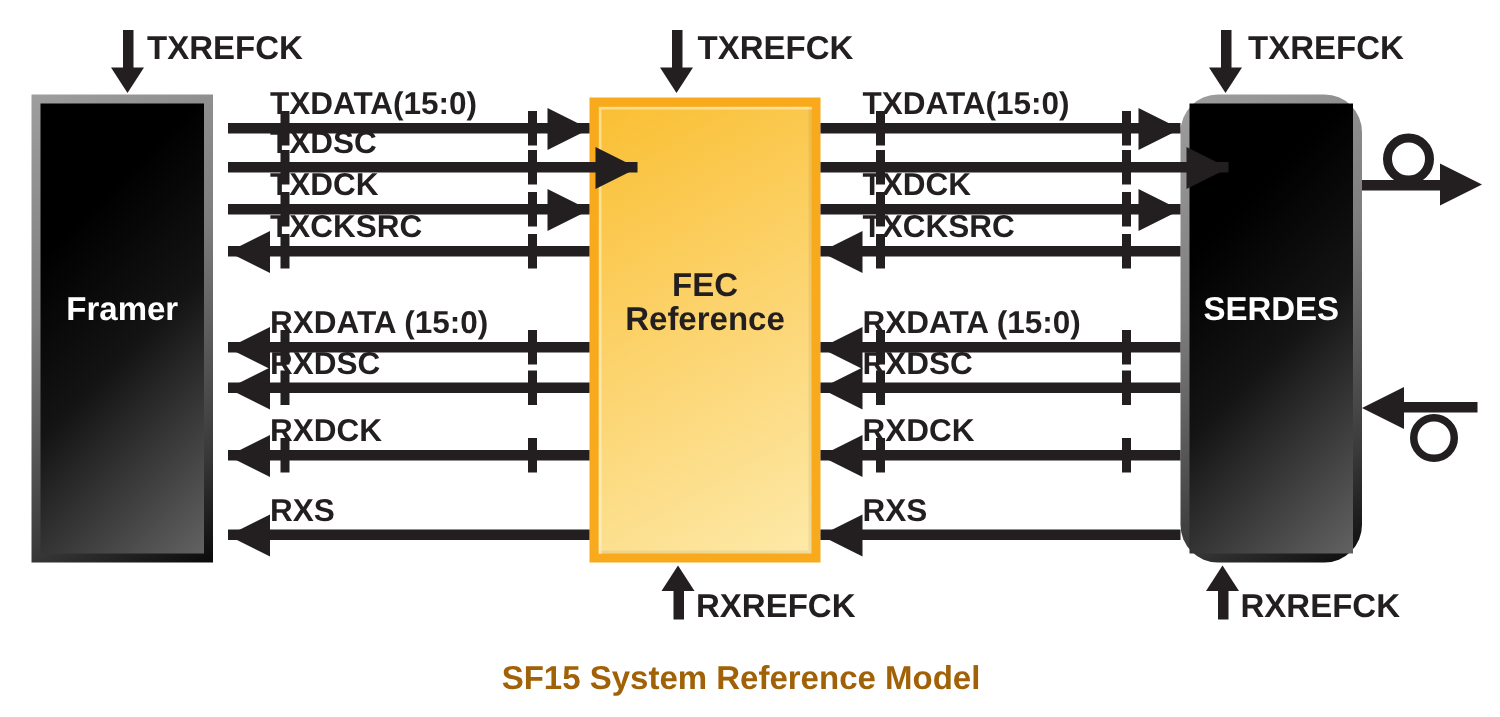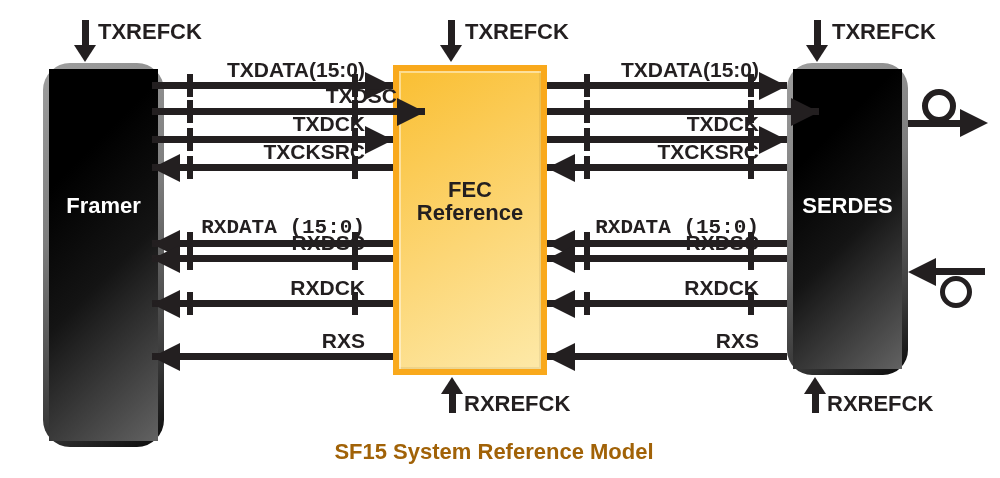--- a/index.html
+++ b/index.html
@@ -5,46 +5,46 @@
   html,body{margin:0;padding:0;background:#fff;}
   .stage{
     position:relative; width:1000px; height:478px; background:#fff;
     font-family:"Liberation Sans", sans-serif; color:#231f20; overflow:hidden;
   }
   
   .block{position:absolute; box-sizing:border-box; padding:6px;}
   .block-dark{background:linear-gradient(150deg,#9e9e9e 0%,#7d7d7d 40%,#3a3a3a 80%,#0a0a0a 100%);}
   .block-dark .inner{width:100%;height:100%;position:relative;
     background:linear-gradient(135deg,#000 25%,#141414 55%,#626262 100%);}
-  .framer{left:43px; top:63px; width:121px; height:384px;border-radius:27px;}
+  .framer{left:21px; top:63px; width:121px; height:312px;}
   .serdes{left:787px; top:63px; width:121px; height:312px;border-radius:25px;}
   .fec{left:393px; top:65px; width:154px; height:310px; background:#f9a91c;}
   .fec .inner{width:100%;height:100%;position:relative;
     background:linear-gradient(150deg,#fabf33 0%,#fcd675 55%,#fde9a8 100%);
     box-shadow:inset 2px 2px 0 rgba(255,255,255,.45), inset -2px -2px 0 rgba(0,0,0,.06);}
   .blabel{position:absolute; left:0; right:0; text-align:center;
     font-weight:bold; font-size:22px; line-height:23px;}
   .block-dark .blabel{color:#fff; top:125px;}
   .fec .blabel{color:#231f20; top:107px;}
   
   .row{position:absolute; height:34px;}
   .row .line{position:absolute; left:0; right:0; bottom:0; height:7px; background:#231f20;}
-  .row .lbl{position:absolute; left:28px; right:28px; bottom:9px; text-align:right;
+  .row .lbl{position:absolute; left:28px; right:28px; bottom:9px; text-align:left;
     font-weight:bold; font-size:21px; line-height:1; white-space:nowrap; color:#231f20;}
   .row .tick{position:absolute; width:6px; height:23px; bottom:-8px; background:#231f20;}
   .arr-r{position:absolute; right:0; bottom:-10.5px; width:0; height:0;
     border-left:28px solid #231f20; border-top:14px solid transparent; border-bottom:14px solid transparent;}
   .arr-l{position:absolute; left:0; bottom:-10.5px; width:0; height:0;
     border-right:28px solid #231f20; border-top:14px solid transparent; border-bottom:14px solid transparent;}
   .rowL{left:152px; width:241px;}
   .rowR{left:547px; width:240px;}
   .rowL .t1{left:35px;}  .rowL .t2{left:200px;}
   .rowR .t1{left:37px;}  .rowR .t2{left:201px;}
   .y-t1{top:55px;} .y-t2{top:81px;padding-left:32px;} .y-t3{top:109px;} .y-t4{top:137px;}
-  .y-r1{top:213px;font-family:Liberation Mono, monospace;} .y-r2{top:228px;} .y-r3{top:273px;} .y-rs{top:326px;}
+  .y-r1{top:201px;} .y-r2{top:228px;} .y-r3{top:273px;} .y-rs{top:326px;}
   
   .stem{position:absolute; width:7px; background:#231f20;}
   .head-dn{position:absolute; width:0; height:0;
     border-top:17px solid #231f20; border-left:11px solid transparent; border-right:11px solid transparent;}
   .head-up{position:absolute; width:0; height:0;
     border-bottom:17px solid #231f20; border-left:11px solid transparent; border-right:11px solid transparent;}
   .clk-lbl{position:absolute; font-weight:bold; font-size:22px; line-height:23px; white-space:nowrap; color:#231f20;}
   
   .hbar{position:absolute; height:7px; background:#231f20;}
   .loop{position:absolute; box-sizing:border-box; border-radius:50%; background:#fff; border:6px solid #231f20;}

